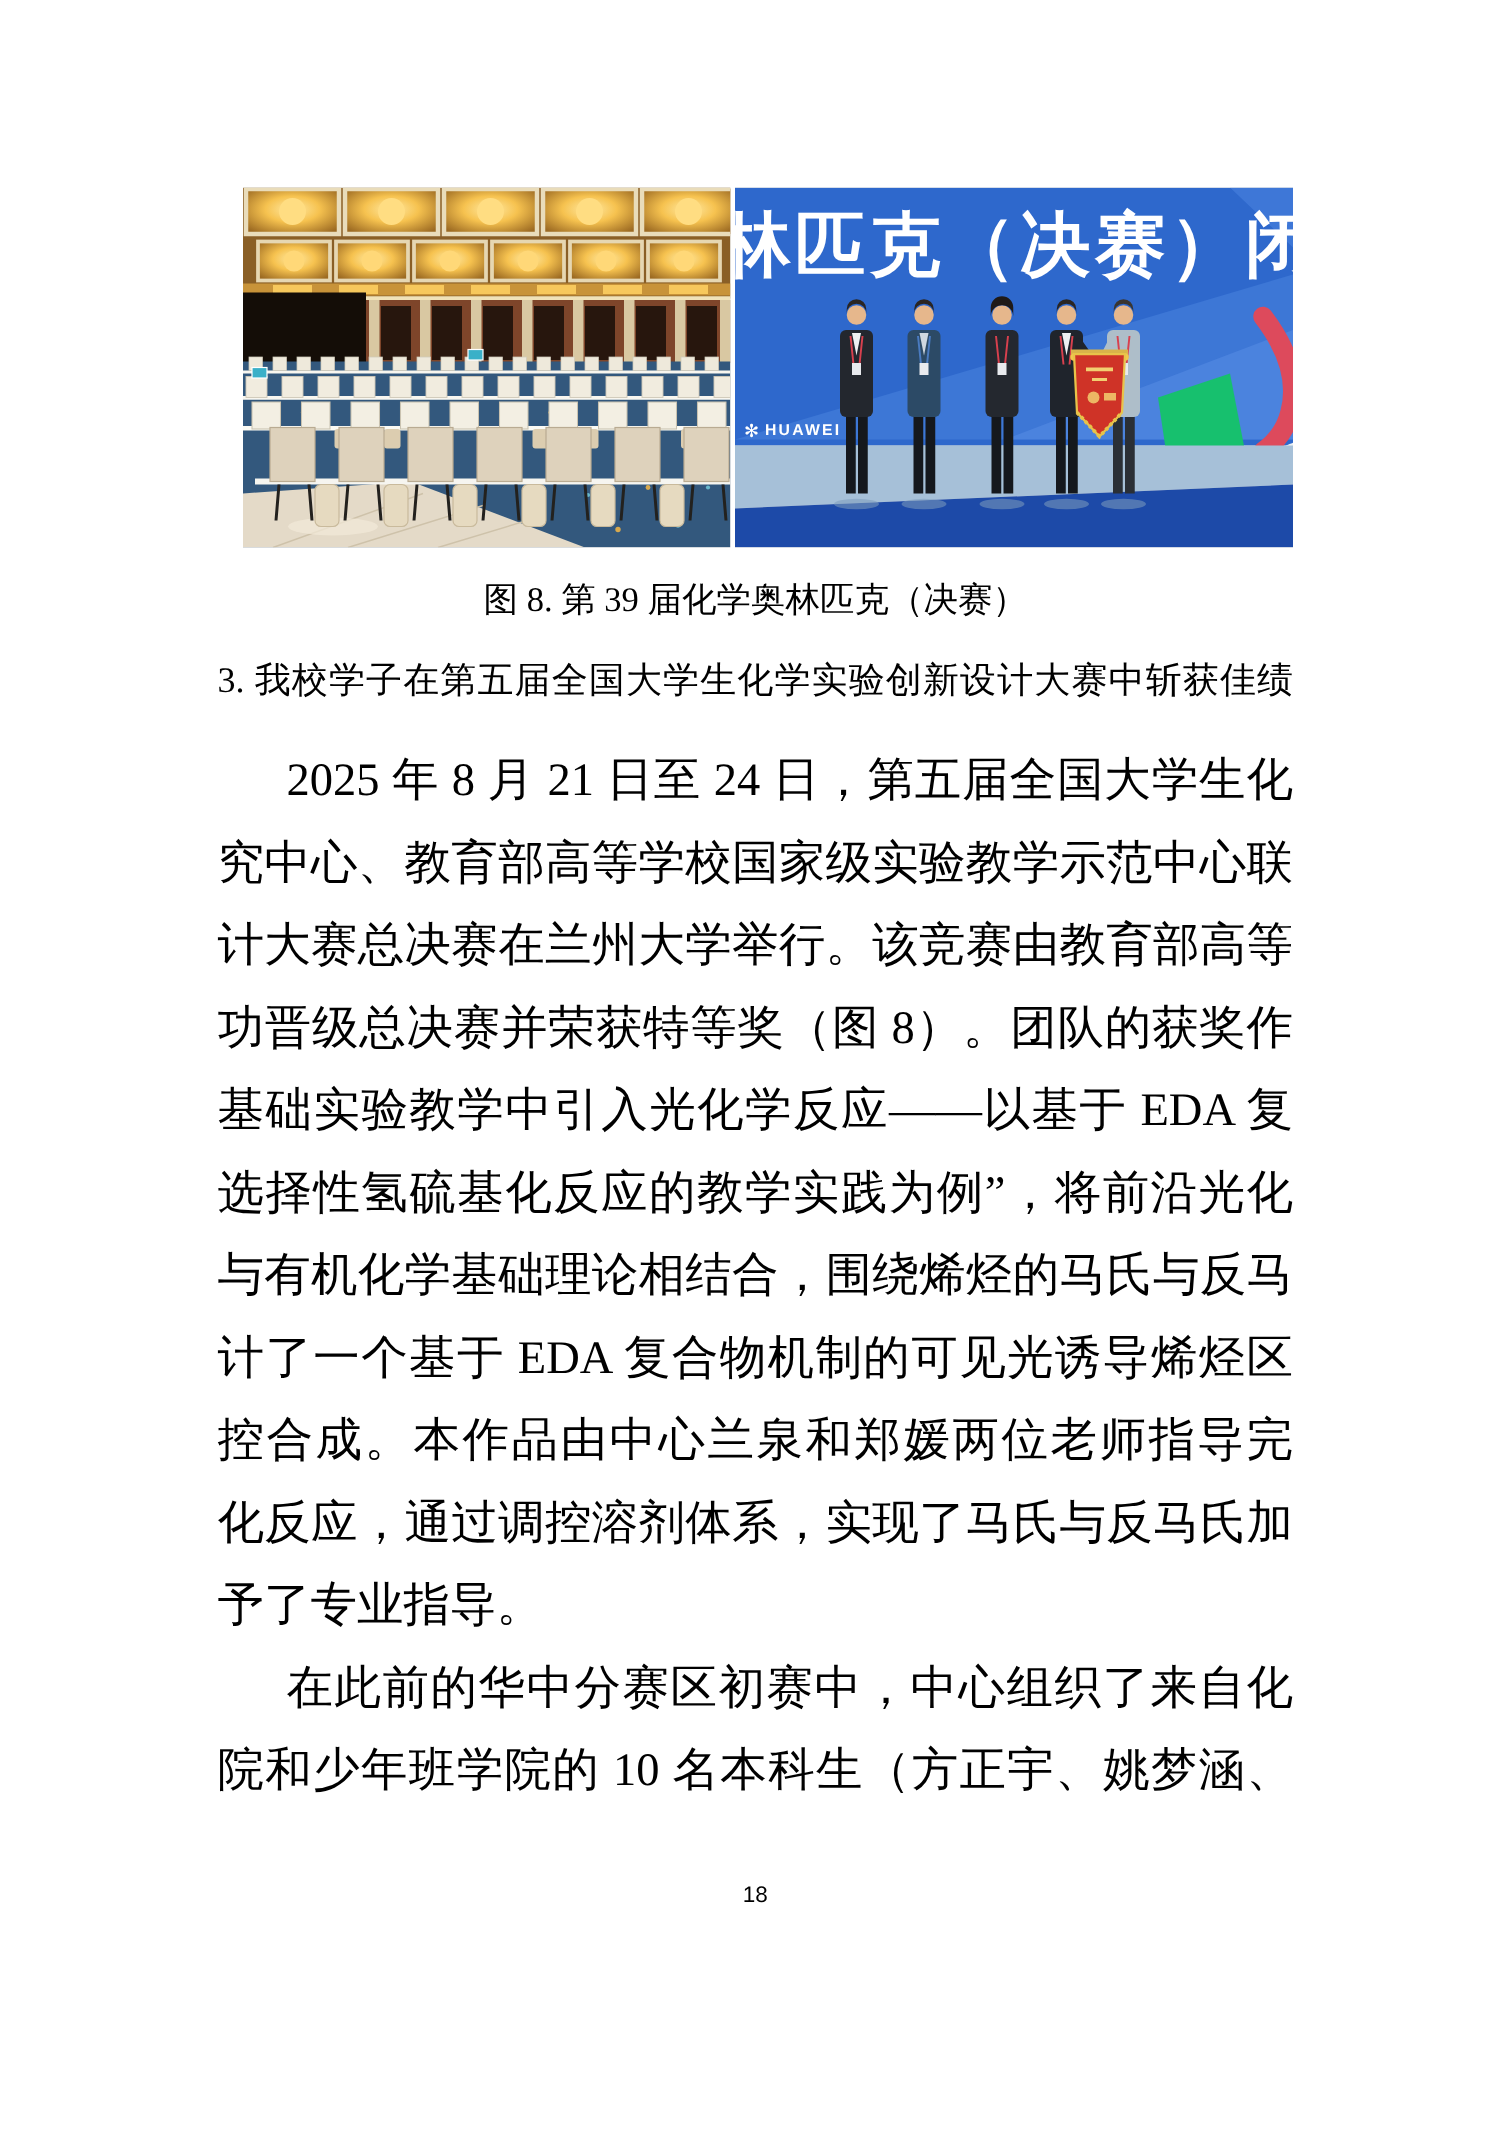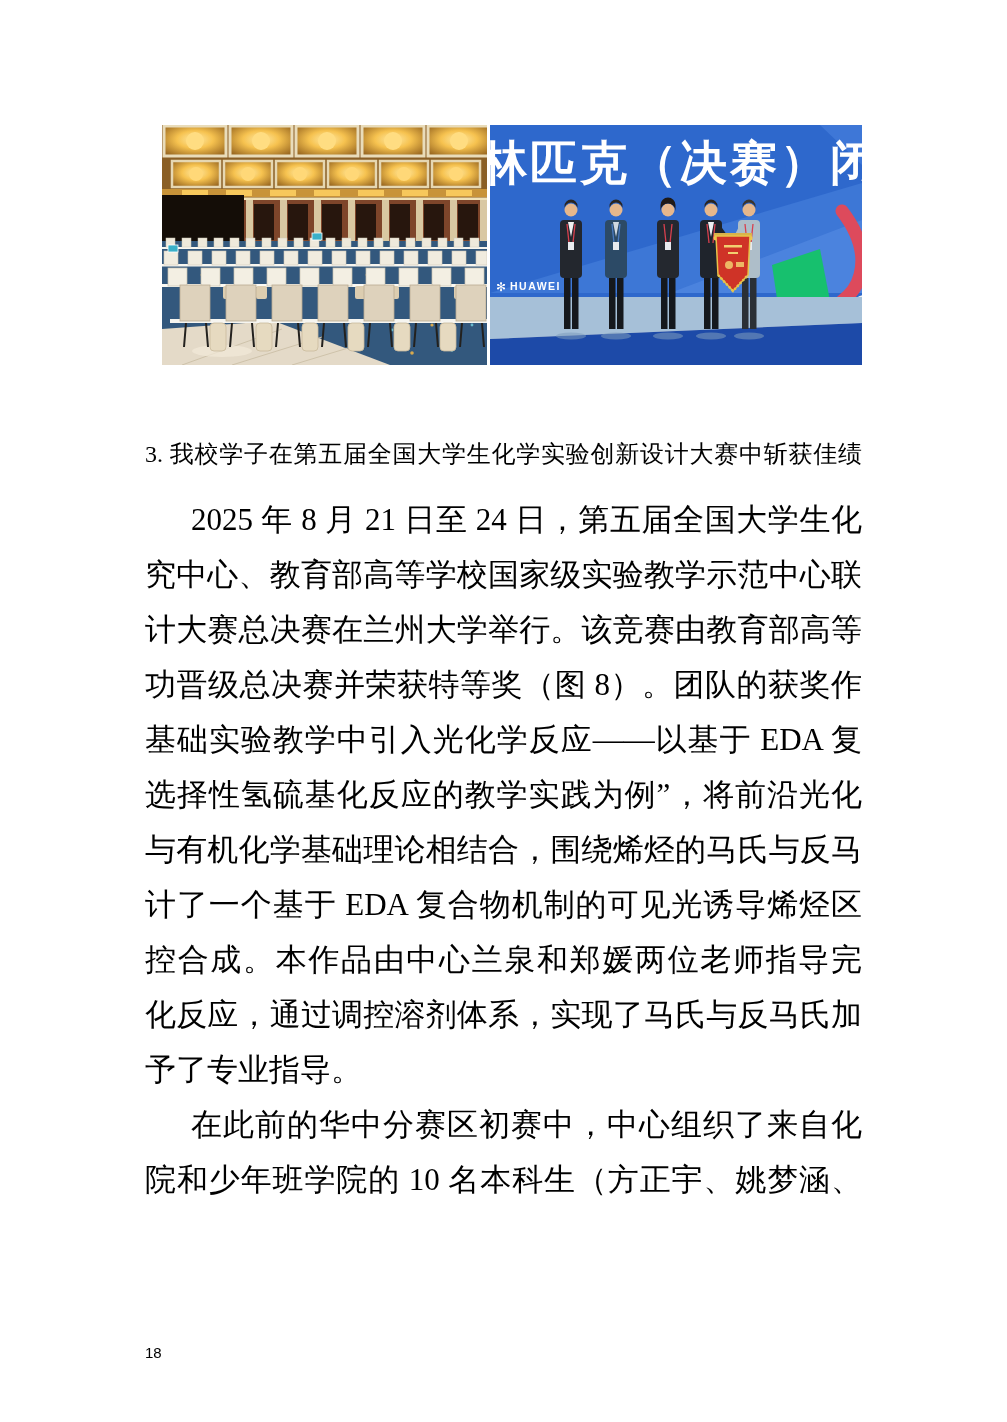--- a/index.html
+++ b/index.html
@@ -22,22 +22,22 @@
     text-justify:inter-character;overflow:hidden;
   }
   .body-text{position:absolute;left:145px;top:492px;width:717px;font-size:31px;}
   .line{
     height:55px;line-height:55px;text-align:justify;text-align-last:justify;
     text-justify:inter-character;overflow:hidden;
   }
   .line.indent{text-indent:46px;}
   .line.short{text-align-last:left;}
   .page-number{
-    position:absolute;left:145px;top:1338px;width:717px;height:30px;line-height:30px;
-    text-align:left;font-size:15px;font-family:"Liberation Sans","DejaVu Sans",sans-serif;
+    position:absolute;left:145px;top:1249px;width:717px;height:30px;line-height:30px;
+    text-align:center;font-size:15px;font-family:"Liberation Sans","DejaVu Sans",sans-serif;
   }
 </style>
 </head>
 <body>
 
 <div class="page">
 
   <div class="photos">
 
     <div class="photo photo-left">
@@ -344,20 +344,21 @@
           <rect x="234" y="120" width="18" height="2.5" fill="#f2cf70"></rect>
           <rect x="238" y="127" width="10" height="2" fill="#f2cf70"></rect>
           <circle cx="239" cy="140" r="4" fill="#f2cf70" opacity="0.85"></circle>
           <rect x="246" y="137" width="8" height="5" fill="#f2cf70" opacity="0.85"></rect>
           <path d="M228,150 L243,166 L258,150" stroke="#e8c34a" stroke-width="2.5" fill="none" stroke-dasharray="2,2"></path>
         </g>
       </svg>
     </div>
   </div>
 
+  <div class="caption">图 8. 第 39 届化学奥林匹克（决赛）</div>
 
   <div class="heading">3. 我校学子在第五届全国大学生化学实验创新设计大赛中斩获佳绩</div>
 
   <div class="body-text">
     <div class="line indent">2025 年 8 月 21 日至 24 日，第五届全国大学生化学实验创新设</div>
     <div class="line">究中心、教育部高等学校国家级实验教学示范中心联席会共同主办。</div>
     <div class="line">计大赛总决赛在兰州大学举行。该竞赛由教育部高等学校化学教育研</div>
     <div class="line">功晋级总决赛并荣获特等奖（图 8）。团队的获奖作品为“在有机化学</div>
     <div class="line">基础实验教学中引入光化学反应——以基于 EDA 复合物机制的烯烃</div>
     <div class="line">选择性氢硫基化反应的教学实践为例”，将前沿光化学反应研究成果</div>

